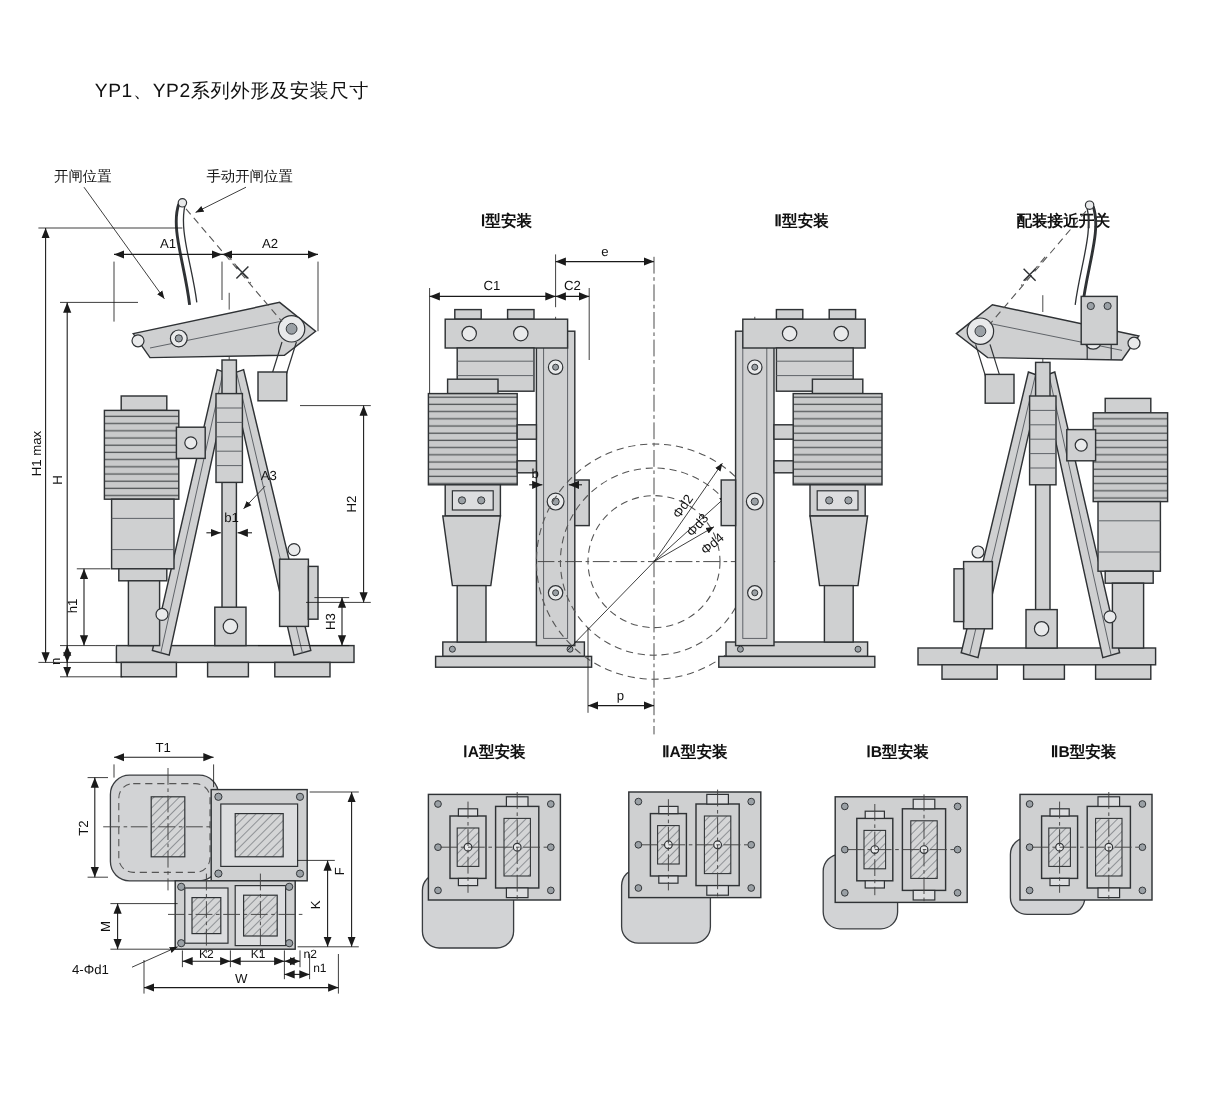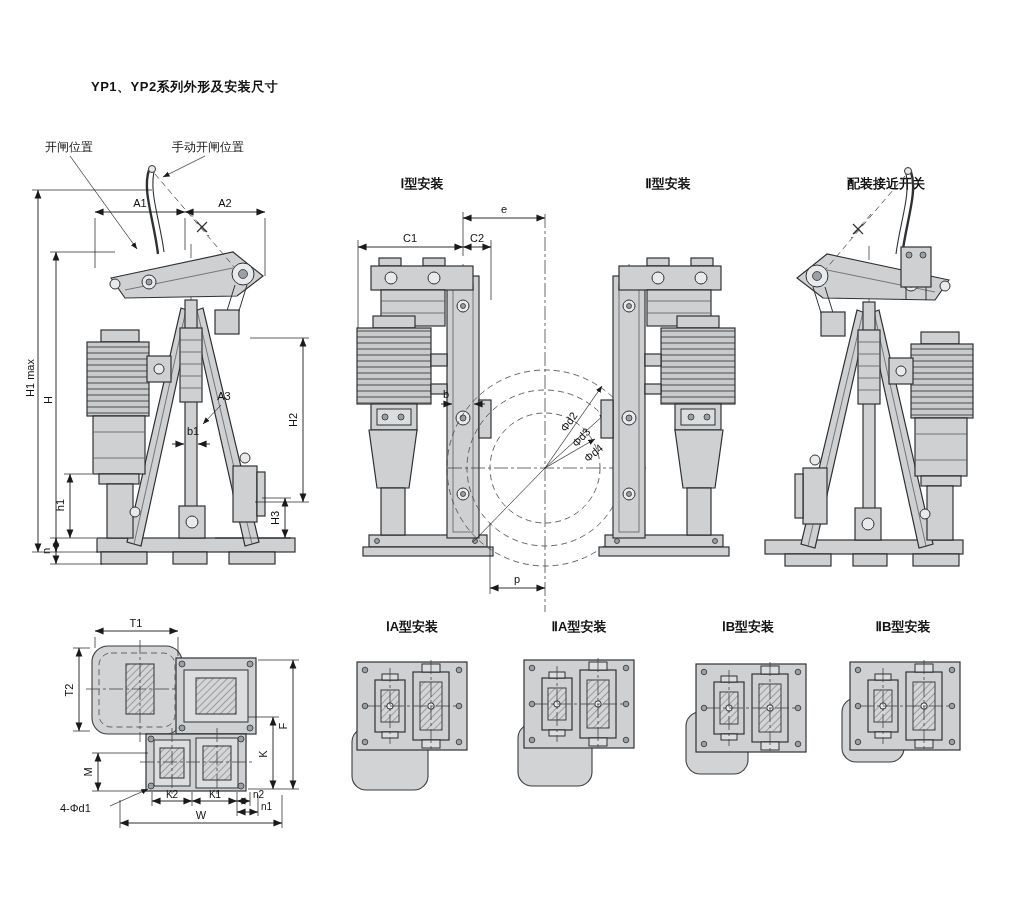--- a/index.html
+++ b/index.html
@@ -1,18 +1,18 @@
 <!DOCTYPE html>
 <html><head>
 <meta charset="utf-8">
 <style>
   html,body{margin:0;padding:0;background:#fff;}
   .canvas{position:relative;width:1016px;height:923px;background:#ffffff;overflow:hidden;
           font-family:"Liberation Sans",sans-serif;}
-  .page-title{position:absolute;left:75px;top:62px;margin:16px;font-size:13px;font-weight:700;
+  .page-title{position:absolute;left:75px;top:62px;margin:4px;font-size:16px;font-weight:400;
               color:#111;letter-spacing:.5px;font-family:"Liberation Sans",sans-serif;}
   svg{position:absolute;left:0;top:0;}
   .ol   {fill:#cfd0d1;stroke:#2f3235;stroke-width:1.2;}
   .ol2  {fill:#dcdddf;stroke:#2f3235;stroke-width:1;}
   .pad  {fill:#d2d3d5;stroke:#3a3d40;stroke-width:1.1;}
   .ln   {stroke:#2f3235;stroke-width:1;fill:none;}
   .thin {stroke:#5a5e63;stroke-width:.8;fill:none;}
   .cl   {stroke:#444;stroke-width:.8;fill:none;stroke-dasharray:14 3 3 3;}
   .dash {stroke:#555;stroke-width:.9;fill:none;stroke-dasharray:6 4;}
   .dim  {stroke:#1a1a1a;stroke-width:.9;fill:none;}

